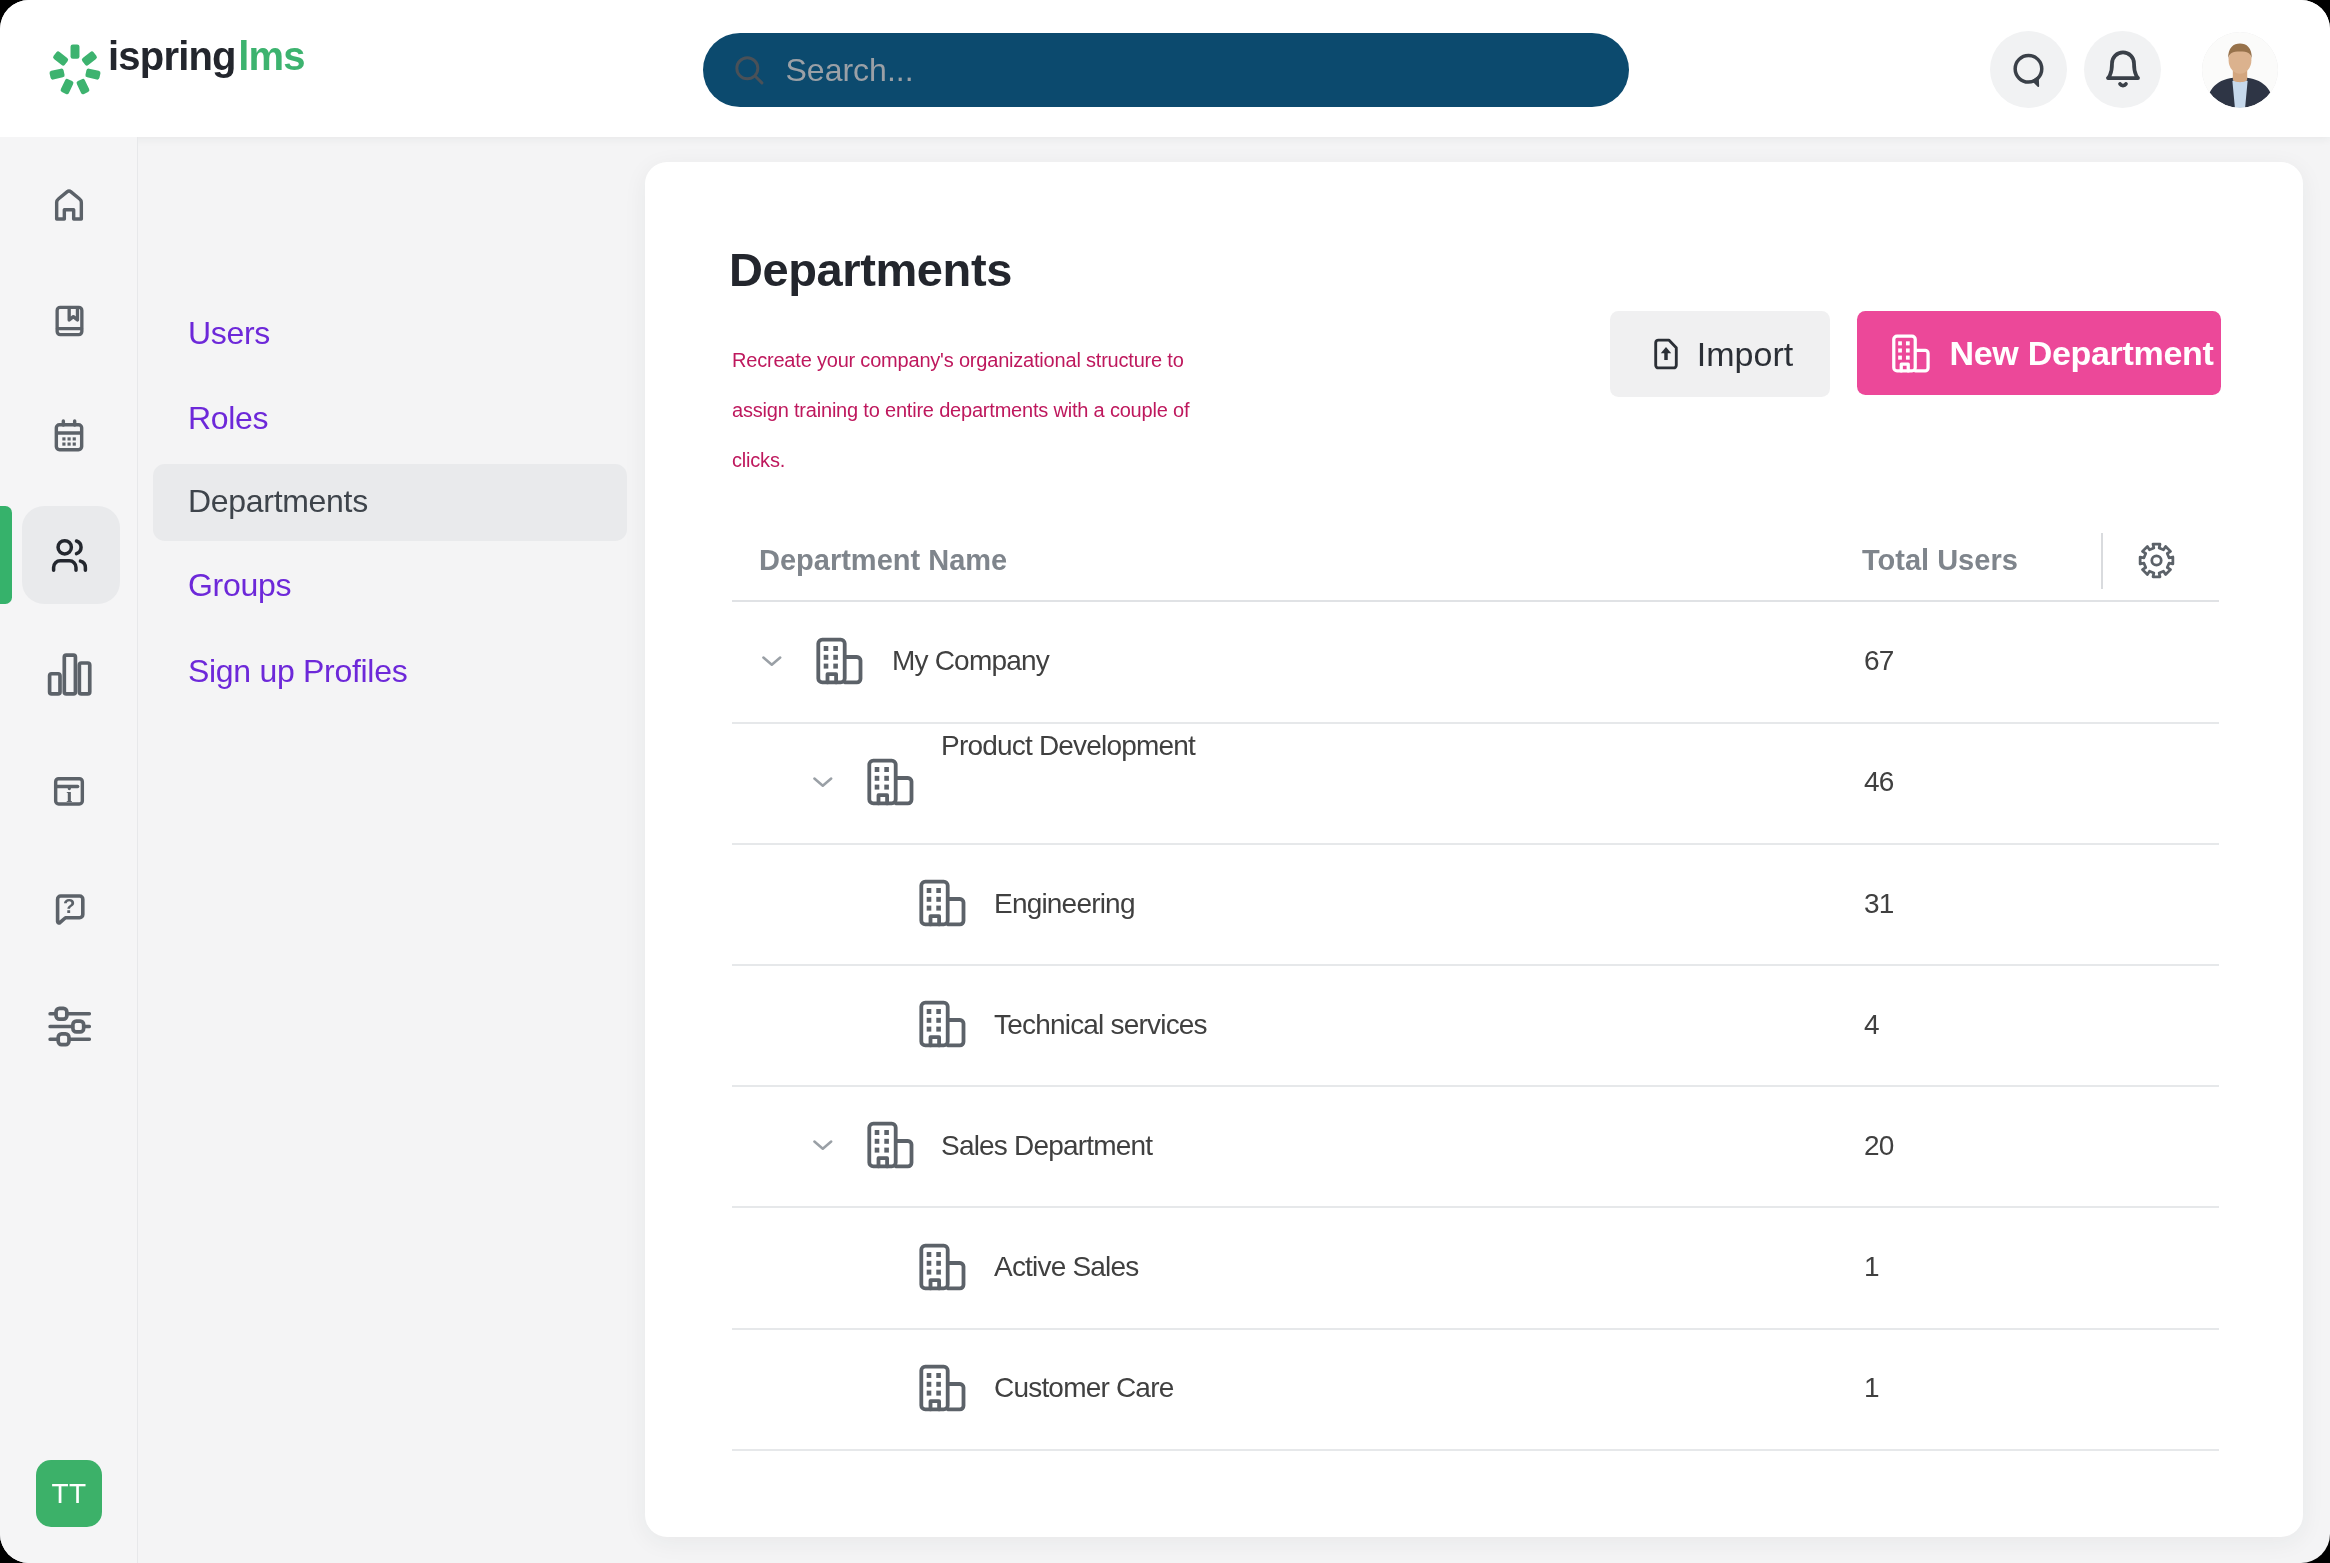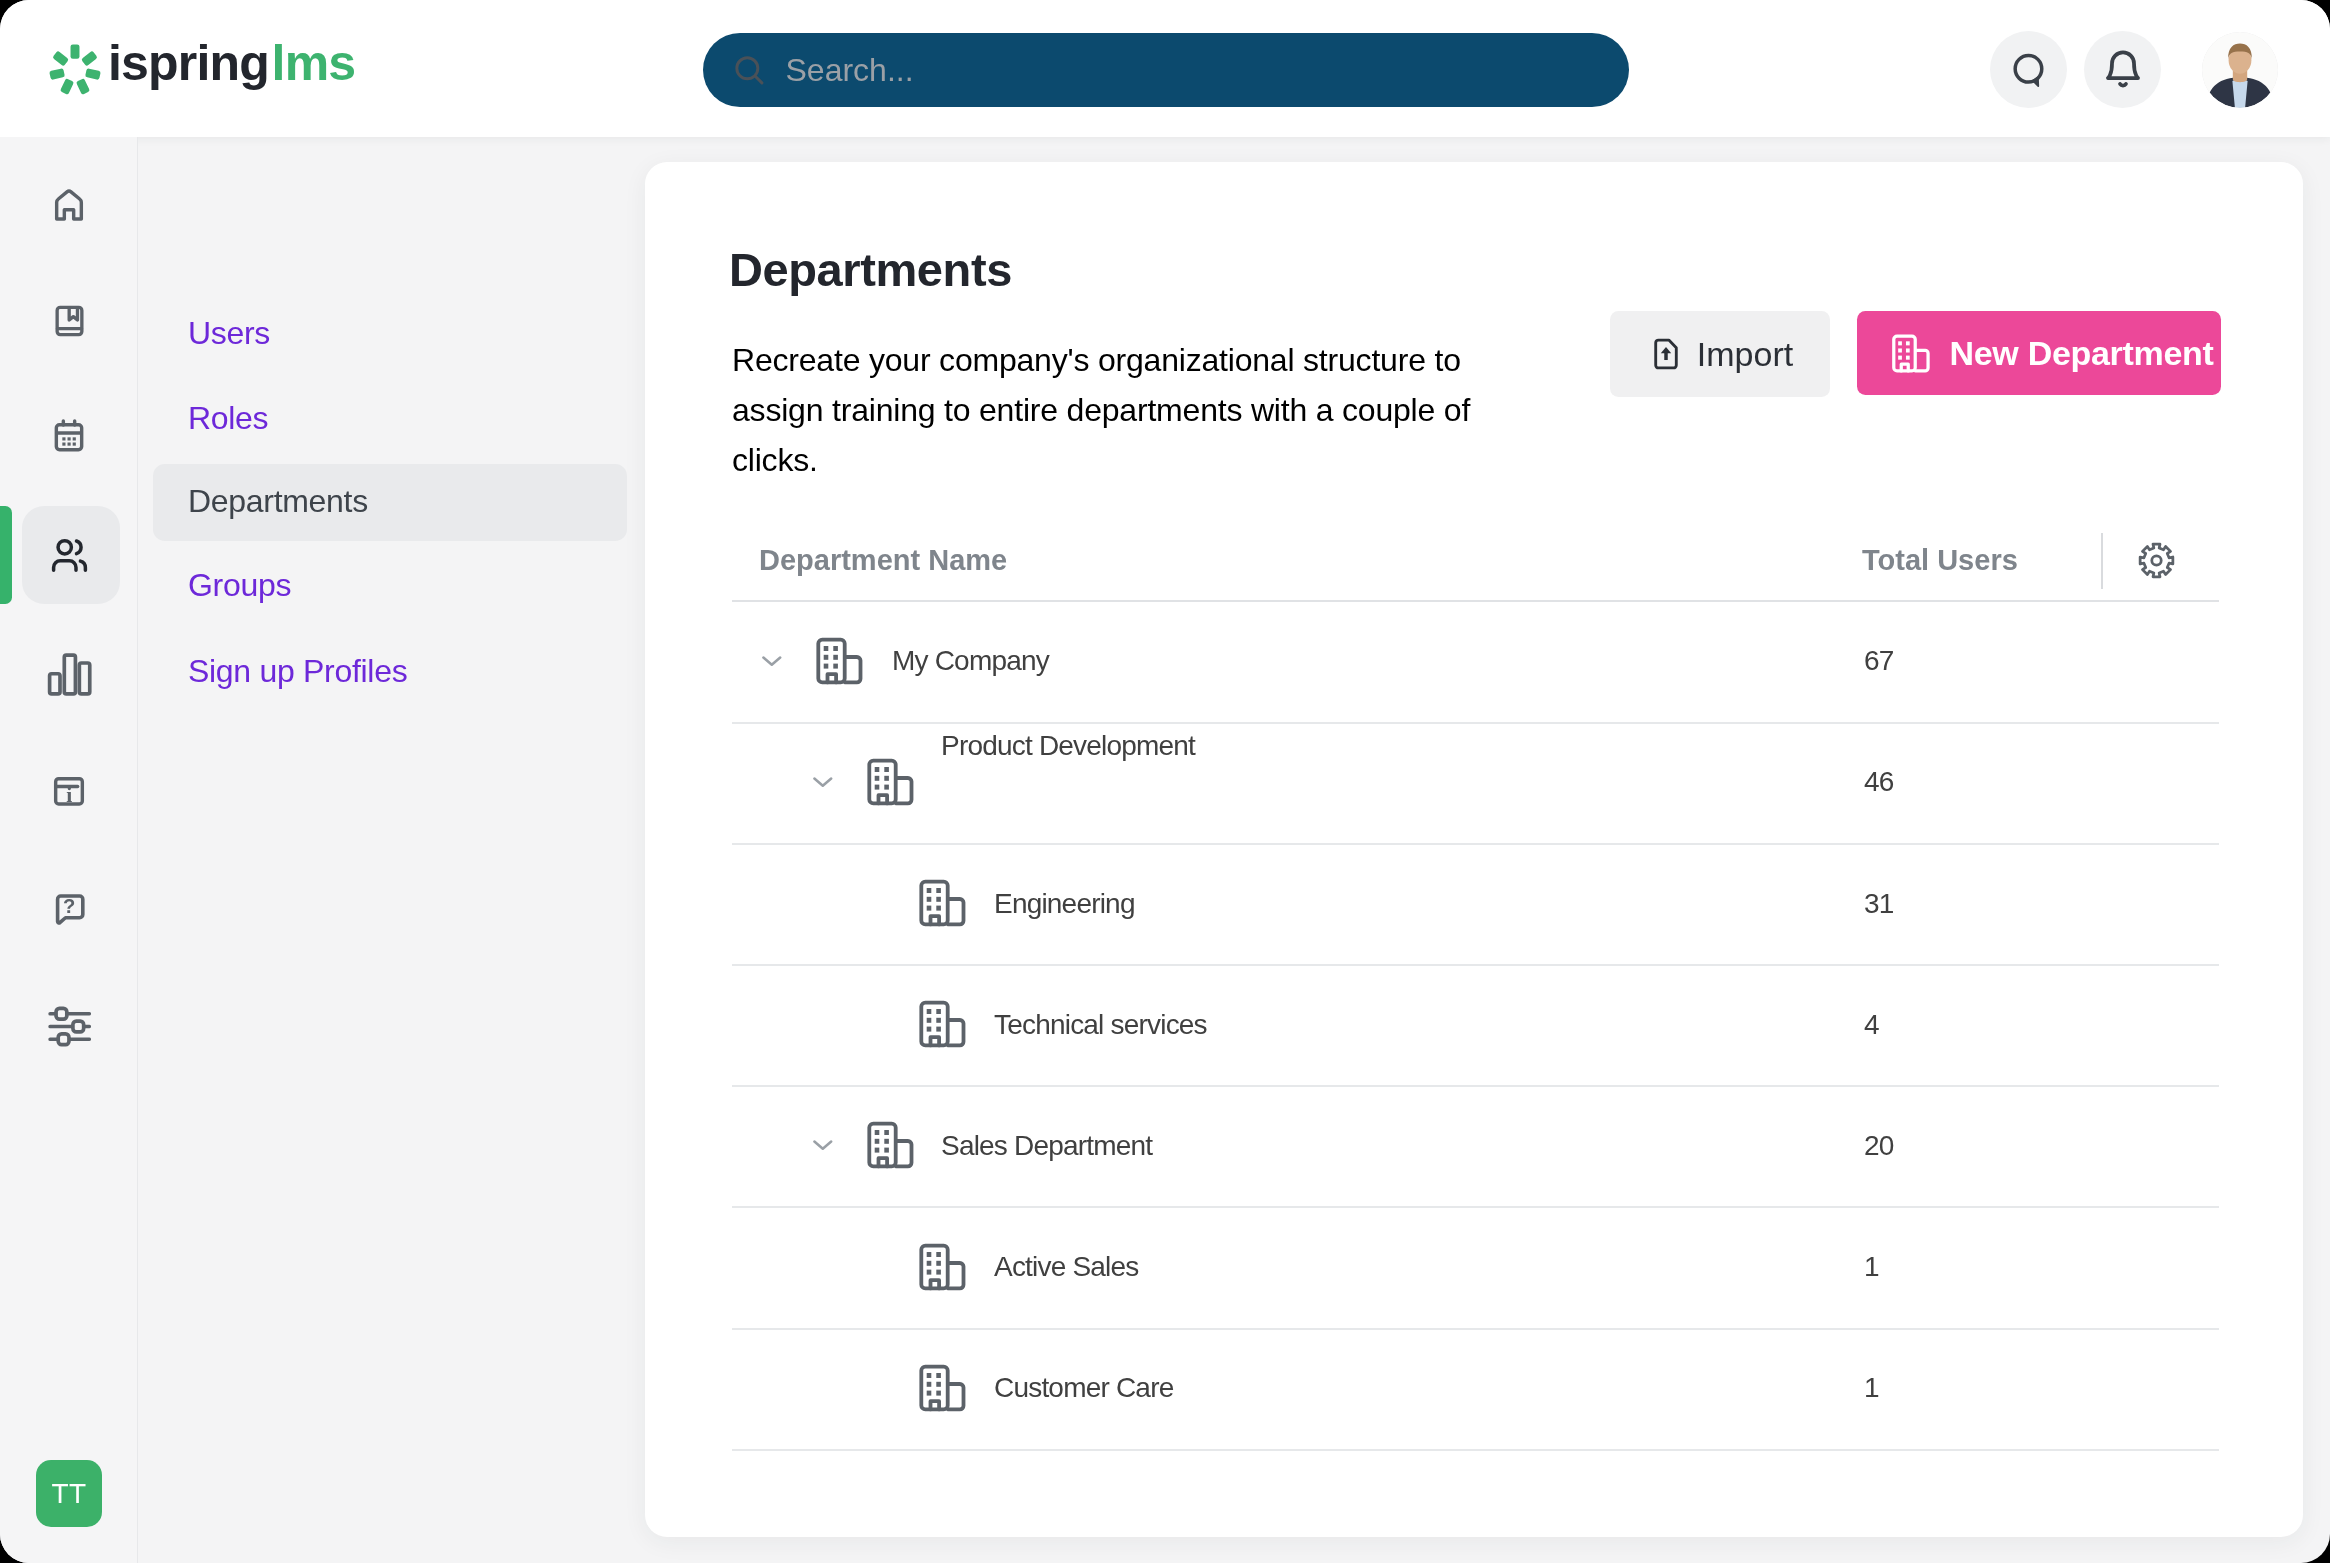--- a/index.html
+++ b/index.html
@@ -29,21 +29,21 @@
       <g transform="rotate(205.7 32 32)">
         <rect x="26.7" y="1.6999999999999993" width="10.6" height="17" rx="2.7" fill="#3db36f"></rect>
       </g>
       <g transform="rotate(257.1 32 32)">
         <rect x="26.7" y="1.6999999999999993" width="10.6" height="17" rx="2.7" fill="#3db36f"></rect>
       </g>
       <g transform="rotate(308.6 32 32)">
         <rect x="26.7" y="1.6999999999999993" width="10.6" height="17" rx="2.7" fill="#3db36f"></rect>
       </g>
     </svg>
-  <div class="abs" style="left:108px;top:34px;font-size:50px;font-weight:700;color:#23262d;letter-spacing:-0.8px">ispring<span style="color:#3db36f;margin-left:2.5px">lms</span></div>
+  <div class="abs" style="left:108px;top:34px;font-size:40px;font-weight:700;color:#23262d;letter-spacing:-0.8px">ispring<span style="color:#3db36f;margin-left:2.5px">lms</span></div>
 
   <div class="abs" style="left:703px;top:33px;width:926px;height:74px;border-radius:37px;background:#0c4a6e;display:flex;align-items:center">
     <div style="margin-left:29px;display:flex">
         <svg class="" width="35" height="35" viewBox="0 0 24 24" fill="none" stroke="#4a5158" stroke-width="2.0" stroke-linecap="round" stroke-linejoin="round">
           <circle cx="10.5" cy="10.5" r="7.2"></circle>
           <path d="M15.8 15.8 L20.5 20.5"></path>
         </svg>
       </div>
     <div style="margin-left:18.5px;font-size:32px;color:#9ba0a6">Search...</div>
   </div>
@@ -136,21 +136,21 @@
   <div class="abs" style="left:153px;top:464px;width:474px;height:77px;border-radius:11.8px;background:#e9eaec"></div>
   <div class="abs menutxt" style="left:188px;top:333px">Users</div>
   <div class="abs menutxt" style="left:188px;top:418px">Roles</div>
   <div class="abs menutxt" style="left:188px;top:501px;color:#3e444b">Departments</div>
   <div class="abs menutxt" style="left:188px;top:585px">Groups</div>
   <div class="abs menutxt" style="left:188px;top:671px">Sign up Profiles</div>
 
   <div class="abs" style="left:645px;top:162px;width:1658px;height:1375px;background:#fff;border-radius:22px;box-shadow:0 5px 25px rgba(40,44,50,.06)"></div>
 
   <div class="abs" style="left:729px;top:242px;font-size:47px;letter-spacing:-0.4px;font-weight:700;color:#23262d">Departments</div>
-  <div class="abs" style="left:732px;top:335px;font-size:32px;letter-spacing:-0.2px;line-height:50px;color:#000000">Recreate your company's organizational structure to<br>assign training to entire departments with a couple of<br>clicks.</div>
+  <div class="abs" style="left:732px;top:335px;font-size:20px;letter-spacing:-0.2px;line-height:50px;color:#be185d">Recreate your company's organizational structure to<br>assign training to entire departments with a couple of<br>clicks.</div>
 
   <div class="abs" style="left:1610px;top:311px;width:220px;height:86px;border-radius:8.4px;background:#f0f0f1;display:flex;align-items:center;justify-content:center">
     <svg class="" width="38" height="38" viewBox="0 0 24 24" fill="none" style="color:#2b2f36" stroke="#2b2f36" stroke-width="1.8" stroke-linecap="round" stroke-linejoin="round">
         <path d="M13.8 3.2 H7.2 a1.7 1.7 0 0 0 -1.7 1.7 v14.2 a1.7 1.7 0 0 0 1.7 1.7 h9.6 a1.7 1.7 0 0 0 1.7 -1.7 V8 z"></path>
         <g fill="currentColor" stroke="none">
           <path d="M12 7.6 l3.3 3.9 h-6.6 z"></path>
           <rect x="10.9" y="11" width="2.2" height="4.8"></rect>
         </g>
       </svg>
     <span style="margin-left:12px;font-size:34px;color:#2b2f36">Import</span>

